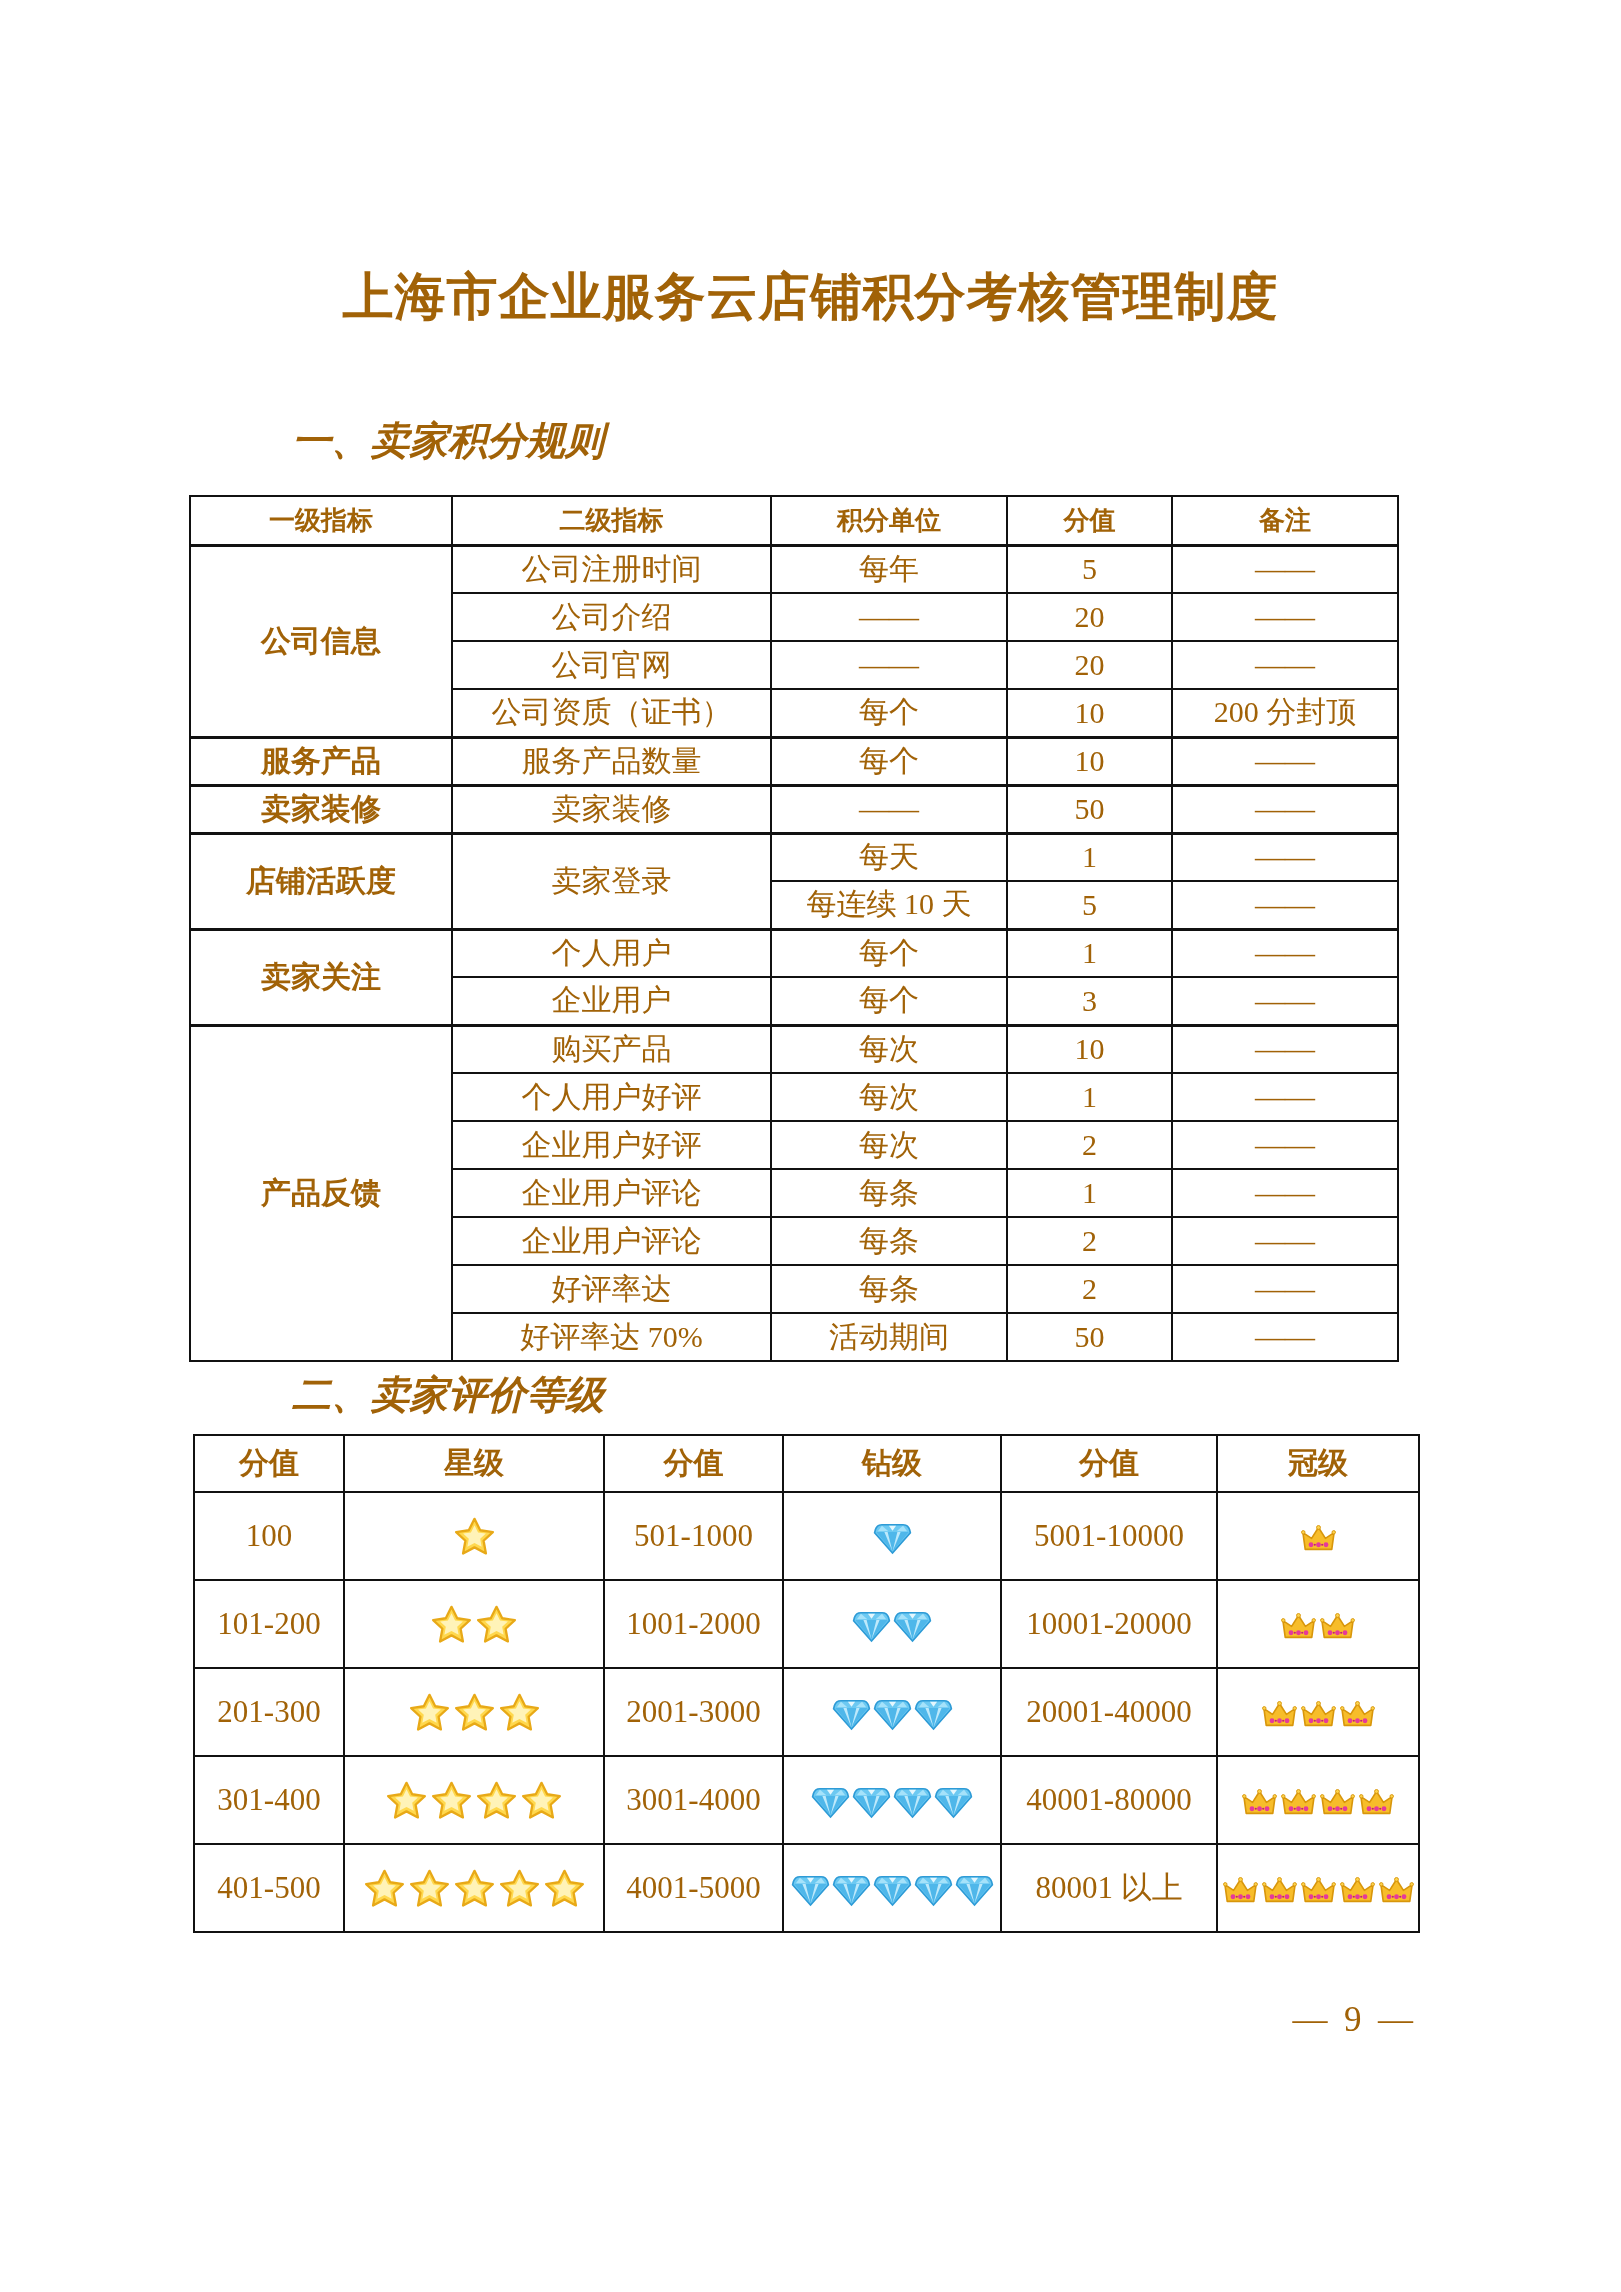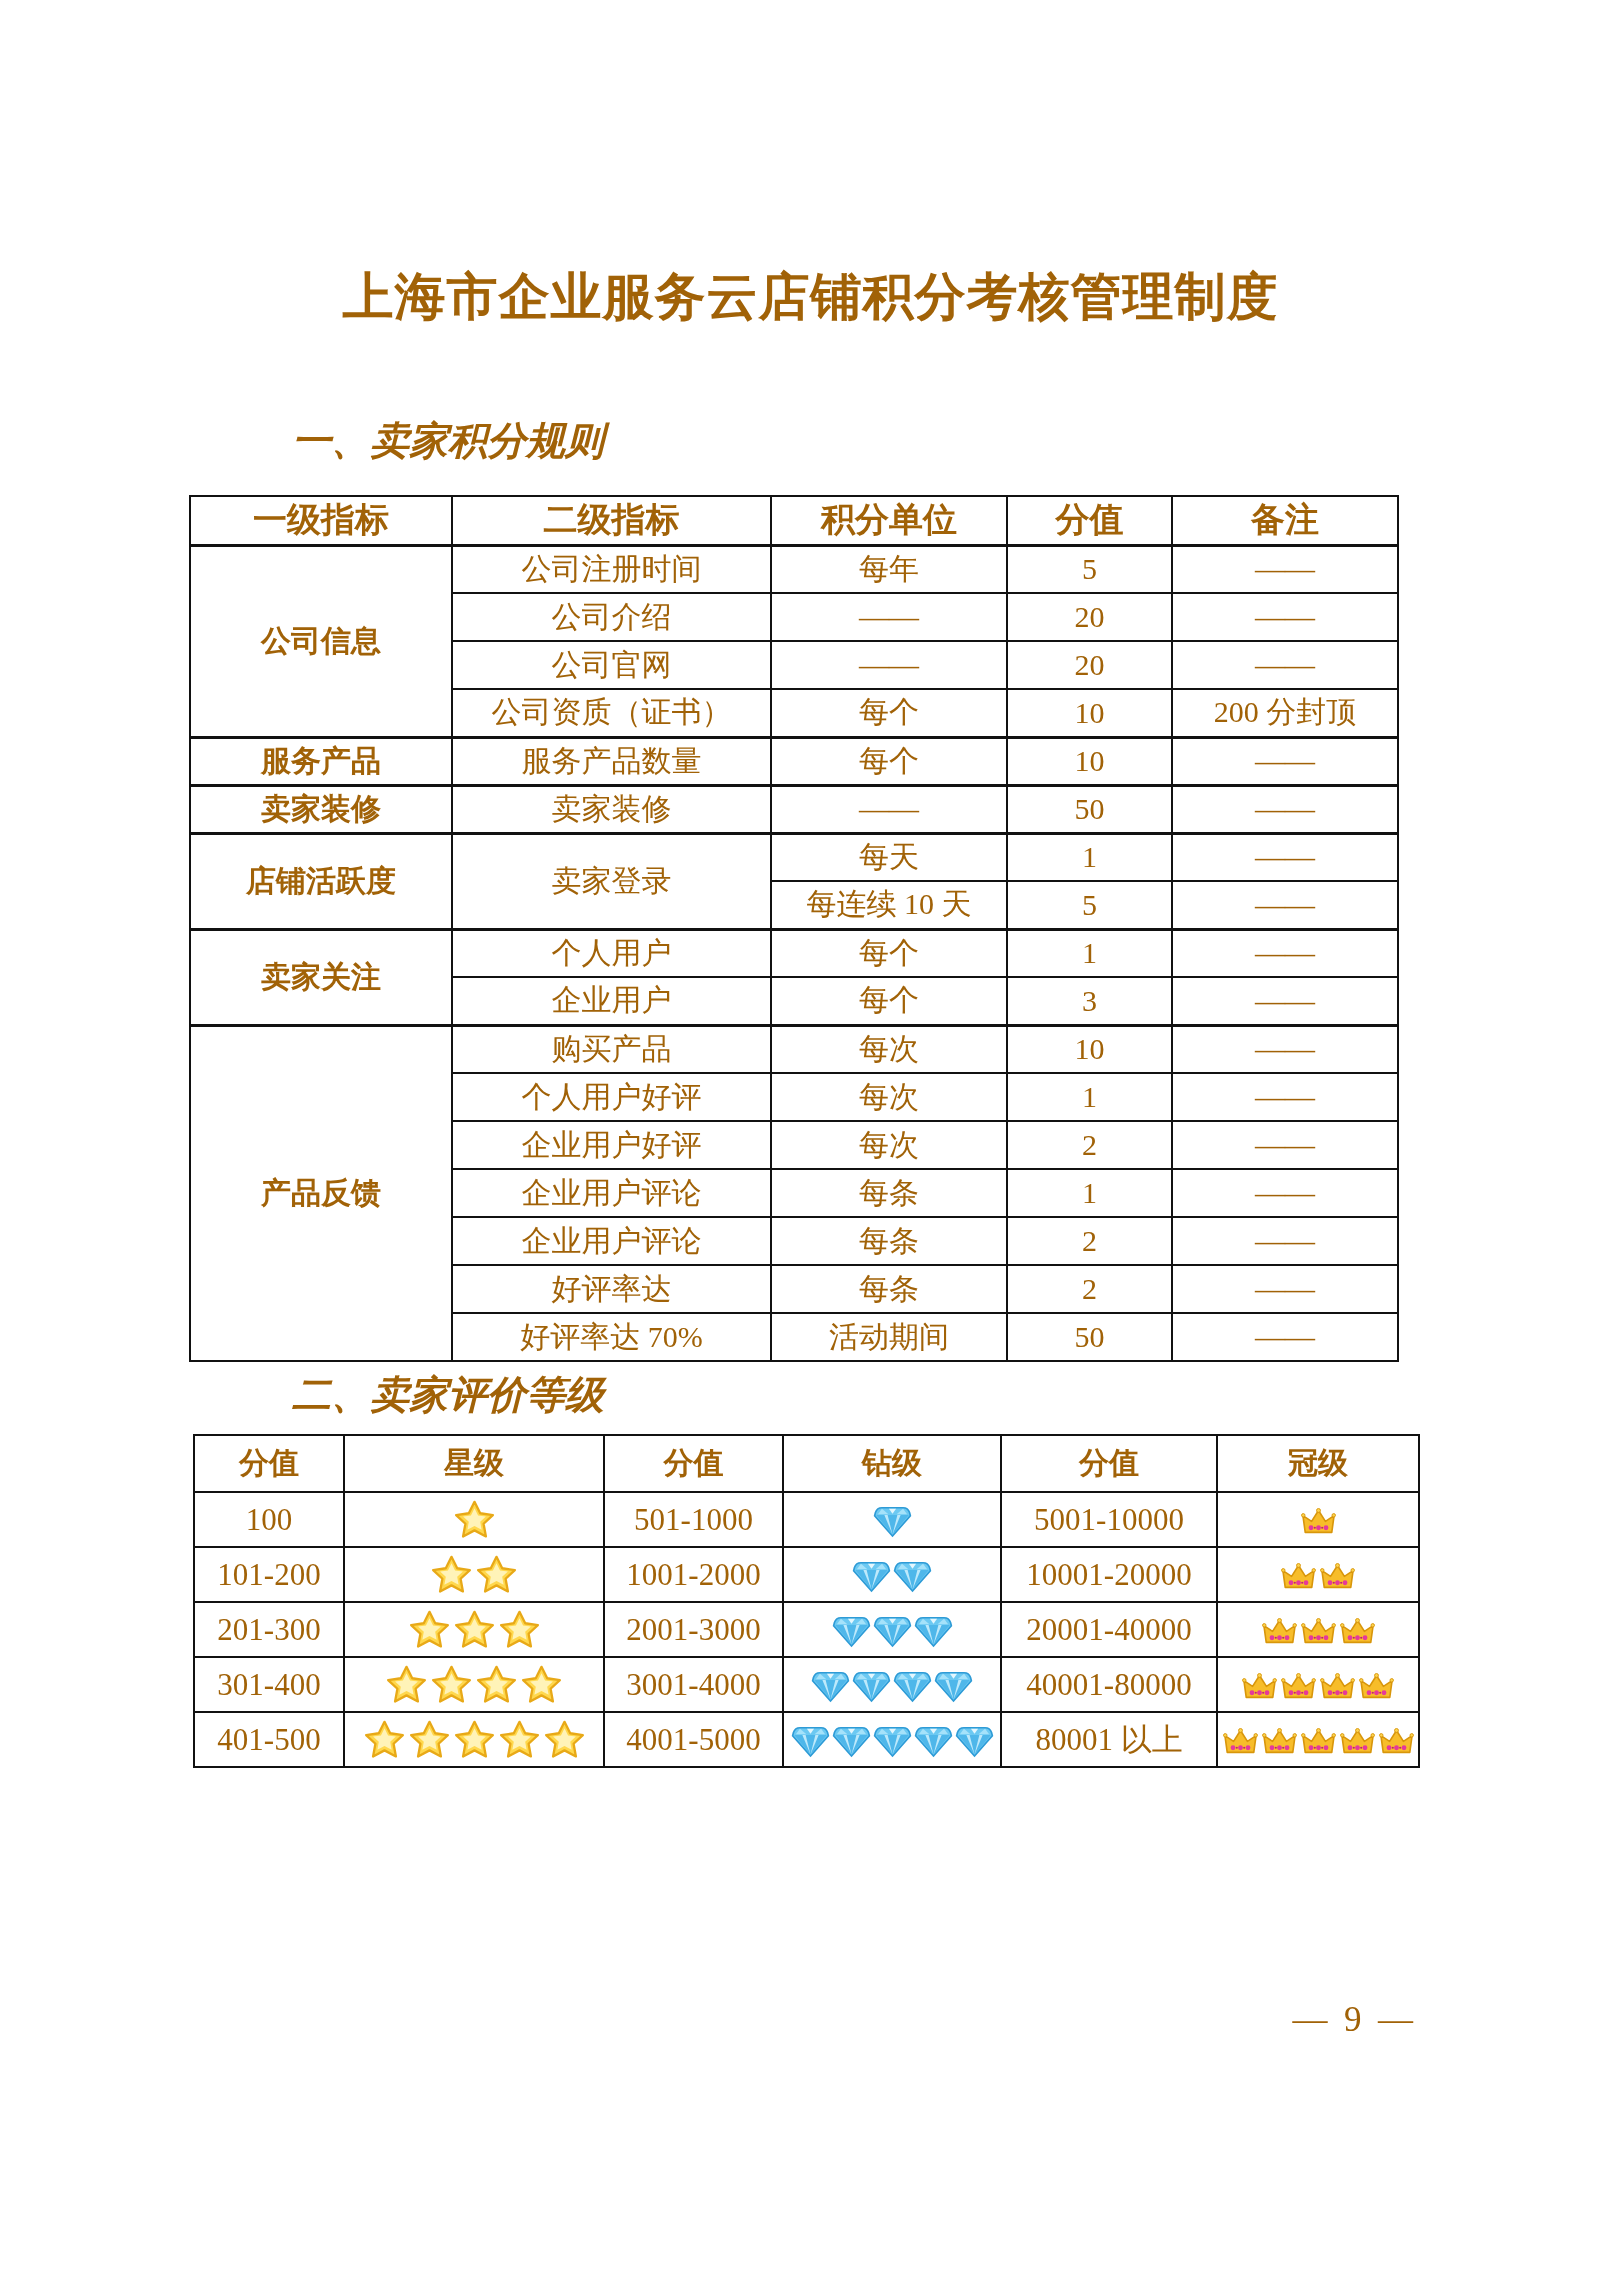--- a/index.html
+++ b/index.html
@@ -23,32 +23,32 @@
 
   table{border-collapse:collapse;table-layout:fixed;background:#fff;}
   th,td{text-align:center;vertical-align:middle;padding:0 3.9px;overflow:hidden;}
 
   
   #points-table{position:absolute;top:495px;left:189px;width:1208px;border:2.9px solid #111;}
   #points-table th,#points-table td{border:2px solid #111;}
   #points-table thead tr{height:49px;}
   #points-table tbody tr{height:48px;}
   #points-table thead th{
-    font-family:"Liberation Sans",sans-serif;font-weight:700;font-size:34px;
+    font-family:"Liberation Sans",sans-serif;font-weight:700;font-size:26px;
     border-bottom-width:3.9px;
   }
   #points-table td{font-size:30px;font-family:"Liberation Serif",serif;}
   #points-table td.cat{font-family:"Liberation Sans",sans-serif;font-weight:700;margin-left:28px;}
   #points-table tr.group-start td{border-top-width:3.9px;}
 
   
   #rating-table{position:absolute;top:1434px;left:193px;width:1224px;border:2.9px solid #111;}
   #rating-table th,#rating-table td{border:2px solid #111;}
   #rating-table thead tr{height:57px;}
-  #rating-table tbody tr{height:55px;}
+  #rating-table tbody tr{height:88px;}
   #rating-table thead th{
     font-family:"Liberation Sans",sans-serif;font-weight:700;font-size:30px;
     border-bottom-width:2.9px;
   }
   #rating-table td{font-size:31px;}
 
   .icon-row{display:inline-flex;align-items:center;justify-content:center;gap:2px;vertical-align:middle;}
   .icon{display:inline-flex;line-height:0;}
   .svg-star{width:43px;height:41px;}
   .svg-diamond{width:39px;height:33px;}

